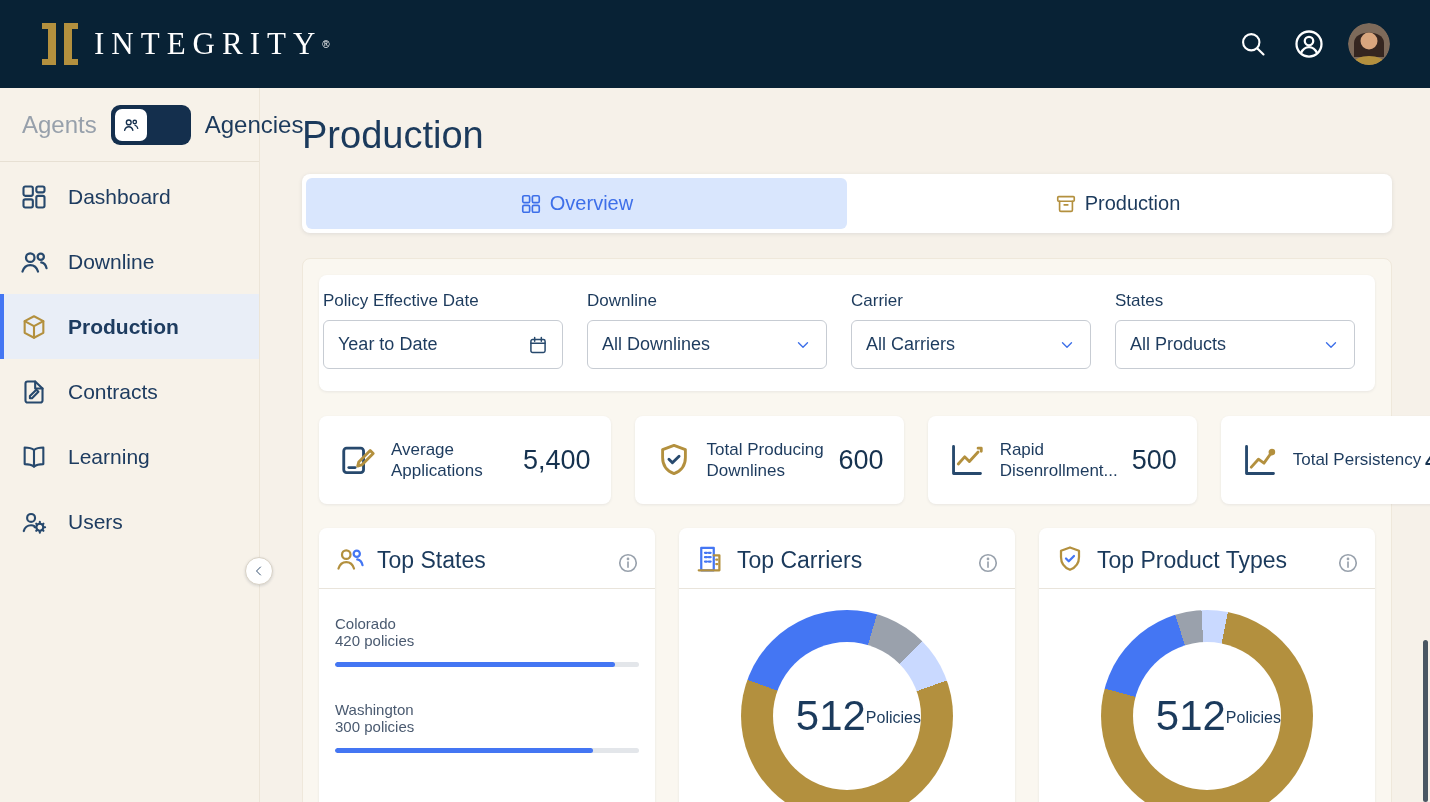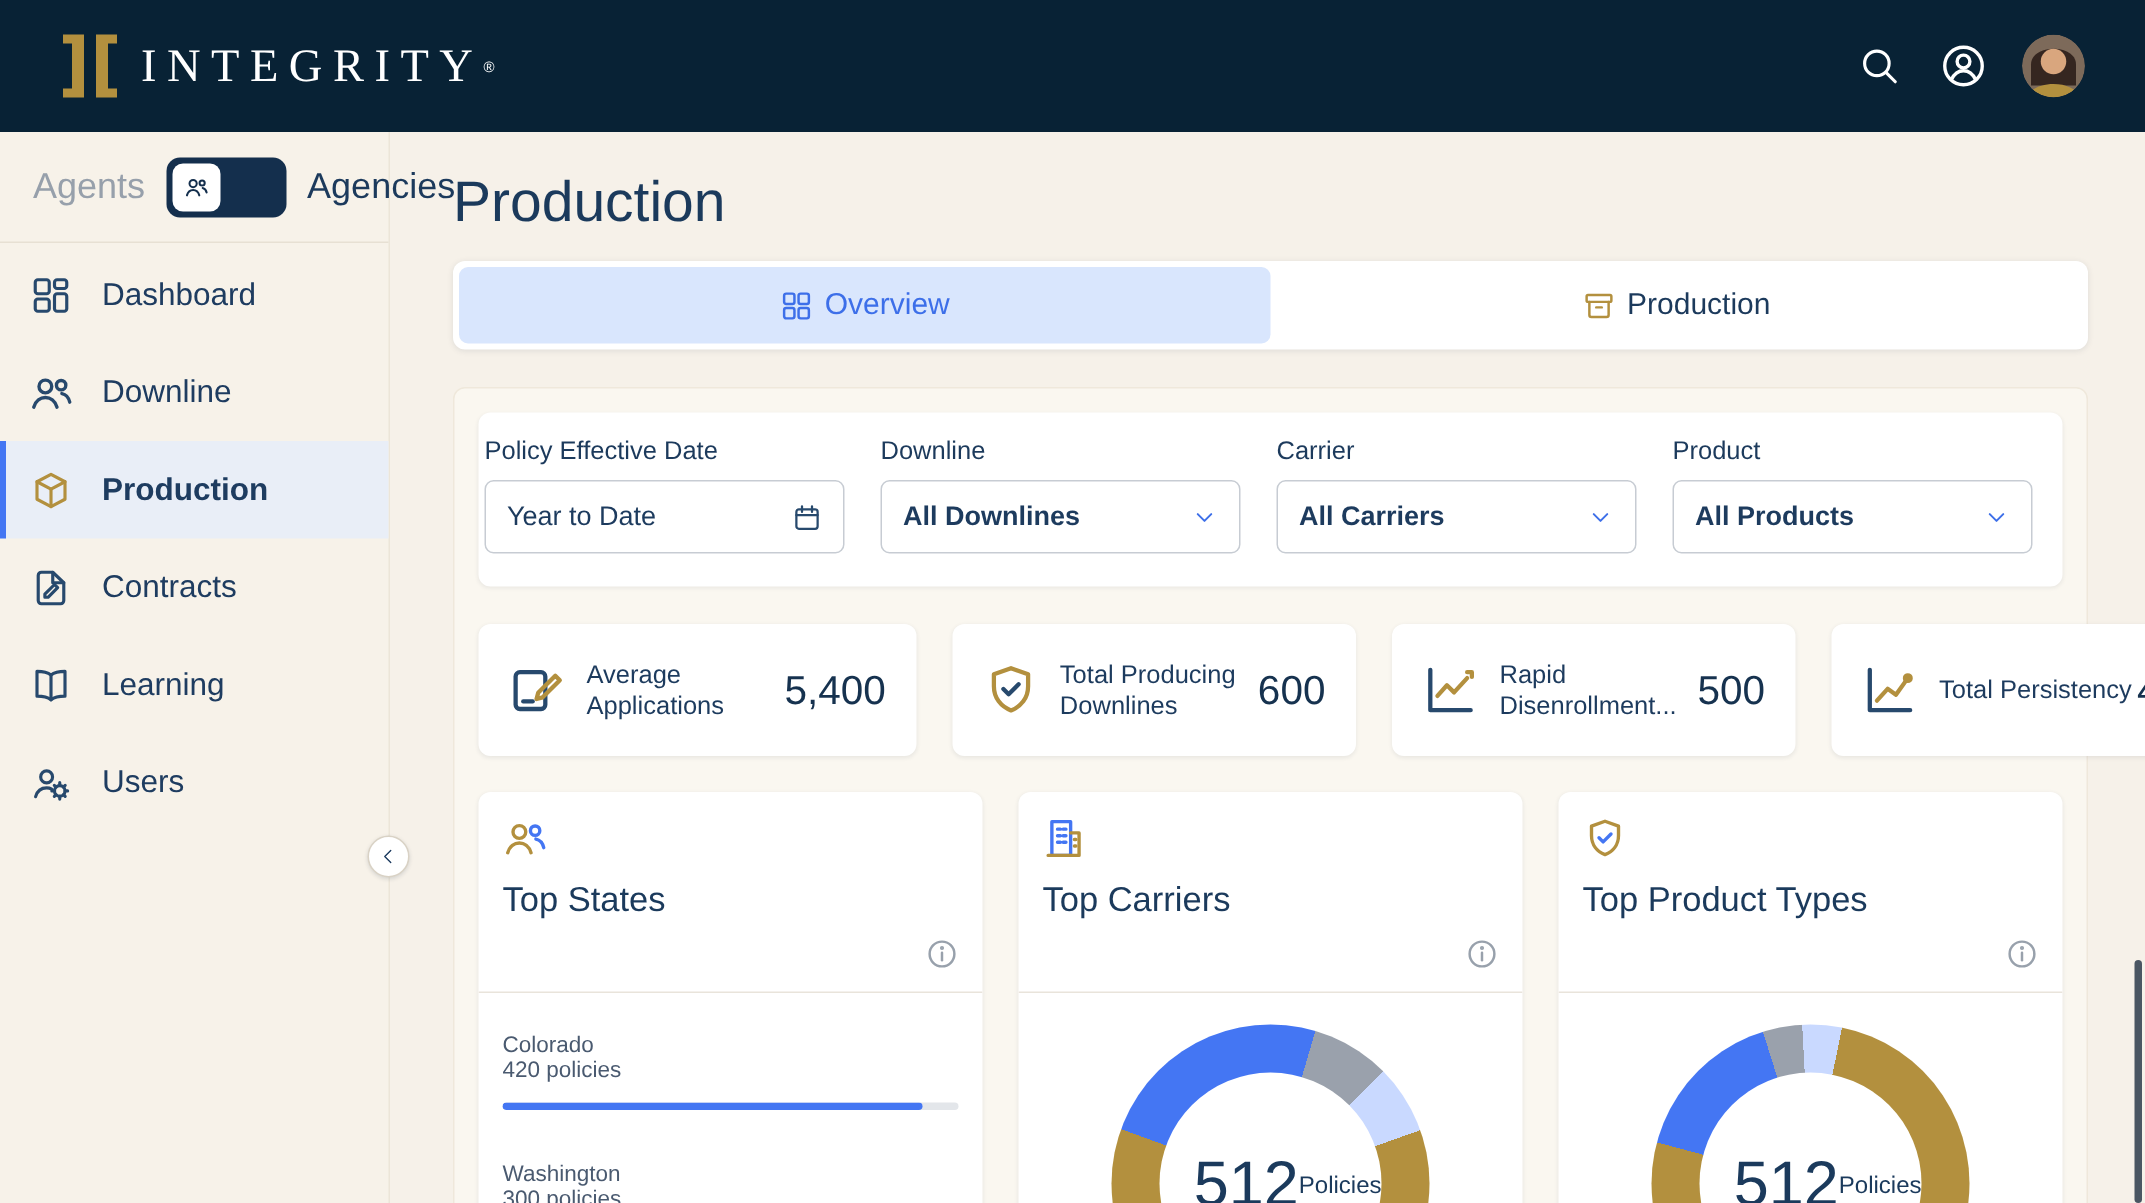--- a/index.html
+++ b/index.html
@@ -44,32 +44,32 @@
   .tab { flex:1; border-radius:6px; display:flex; align-items:center; justify-content:center; gap:8px; font-size:20px; cursor:pointer; color:#1c3a5c; }
   .tab.selected { background:#d9e6fd; color:#3d6fe9; font-weight:500; }
 
   .panel { margin-top:25px; background:#faf7f0; border:1px solid #efe8db; border-radius:8px; padding:16px; height:620px; }
 
   .filters-card { background:#ffffff; border-radius:8px; box-shadow:0 1px 3px rgba(20,40,70,.08); padding:16px 4px 22px; display:flex; gap:24px; }
   .filter { width:240px; }
   .filter-label { font-size:17px; color:#1c3a5c; margin-bottom:9px; }
   .field { height:49px; border:1px solid #c7ccd3; border-radius:6px; background:#ffffff; display:flex; align-items:center; padding:0 14px; cursor:pointer; }
   .field-value { font-size:18px; color:#1d3b5e; }
-  .field-value.bold { font-weight:700; }
+  .field-value.bold { font-weight:400; }
   .field .trail { margin-left:auto; display:flex; align-items:center; }
 
   .stats-row { display:flex; gap:24px; margin-top:25px; }
   .stat-card { flex:1; height:88px; background:#ffffff; border-radius:8px; box-shadow:0 1px 3px rgba(20,40,70,.08); display:flex; align-items:center; padding:0 20px; }
   .stat-ic { width:42px; flex:none; display:flex; }
   .stat-label { margin-left:10px; width:132px; font-size:17px; line-height:1.25; color:#1d3b5e; }
   .stat-value { margin-left:auto; font-size:27px; font-weight:500; color:#16324f; }
 
   .charts-row { display:flex; gap:24px; margin-top:24px; }
   .chart-card { flex:1; background:#ffffff; border-radius:8px; box-shadow:0 1px 3px rgba(20,40,70,.08); height:560px; overflow:hidden; }
-  .chart-head { display:flex; align-items:flex-start; gap:12px; padding:16px 16px 14px; border-bottom:1px solid #e9e4db;flex-direction:column; }
+  .chart-head { display:flex; align-items:flex-end; gap:12px; padding:16px 16px 14px; border-bottom:1px solid #e9e4db; }
   .chart-title { font-size:23px; color:#1b3a5c; font-weight:400; }
   .info-btn { margin-left:auto; color:#98a1ac; cursor:pointer; display:flex; }
 
   .states-list { padding:10px 16px; }
   .state-row { margin-top:16px; }
   .state-line { display:flex; justify-content:space-between; font-size:15px; color:#4a5a70;flex-direction:column; }
   .bar-track { margin-top:13px; height:5px; background:#e3e6ea; border-radius:3px; overflow:hidden; margin-bottom:34px; }
   .bar-fill { height:100%; background:#4476f3; border-radius:3px; }
 
   .donut-wrap { display:flex; justify-content:center; margin-top:21px; }
@@ -285,21 +285,21 @@
             <div class="field">
               <span class="field-value bold">All Carriers</span>
               <span class="trail blue">
                 <svg class="ic" width="18" height="18" viewBox="0 0 24 24" stroke-width="2.4">
                     <path d="M6 9l6 6 6-6"></path>
                   </svg>
               </span>
             </div>
           </div>
           <div class="filter">
-            <div class="filter-label">Product</div>
+            <div class="filter-label">States</div>
             <div class="field">
               <span class="field-value bold">All Products</span>
               <span class="trail blue">
                 <svg class="ic" width="18" height="18" viewBox="0 0 24 24" stroke-width="2.4">
                     <path d="M6 9l6 6 6-6"></path>
                   </svg>
               </span>
             </div>
           </div>
         </div>

